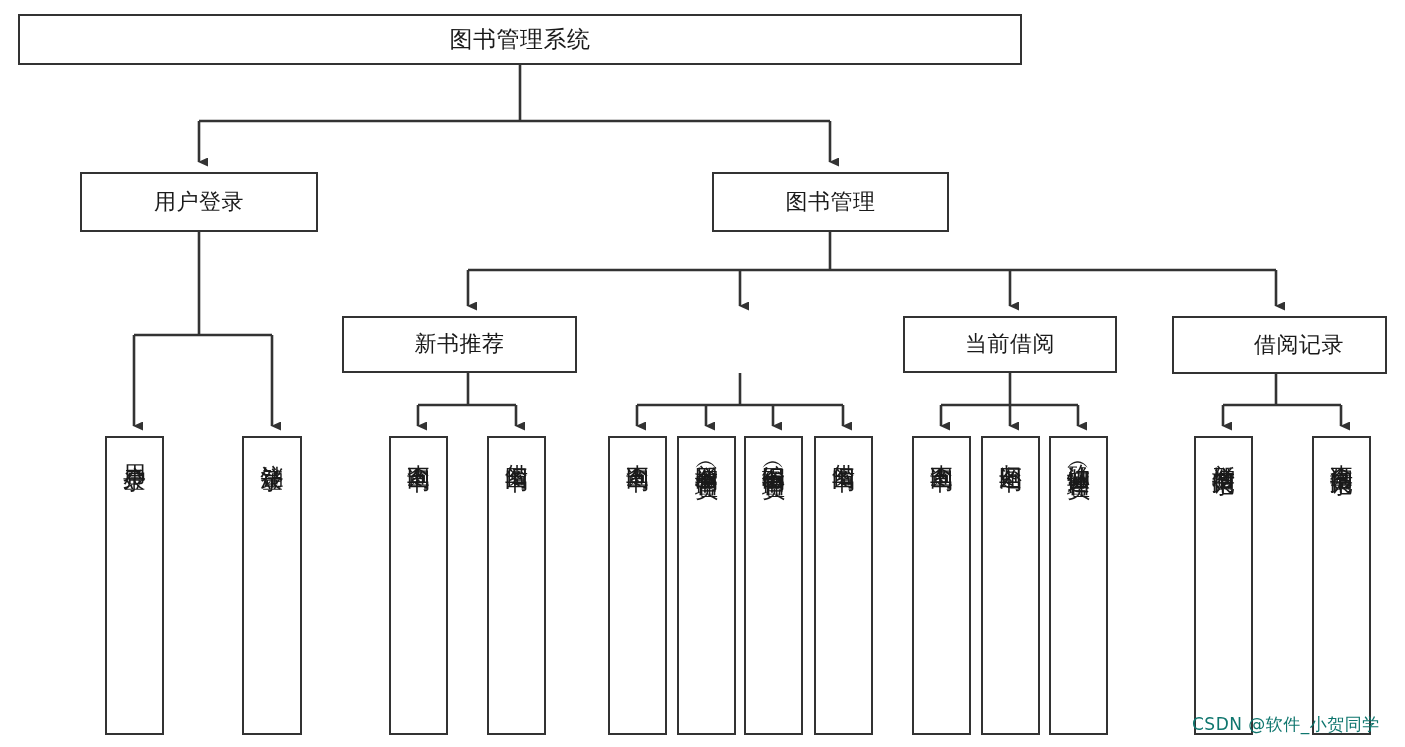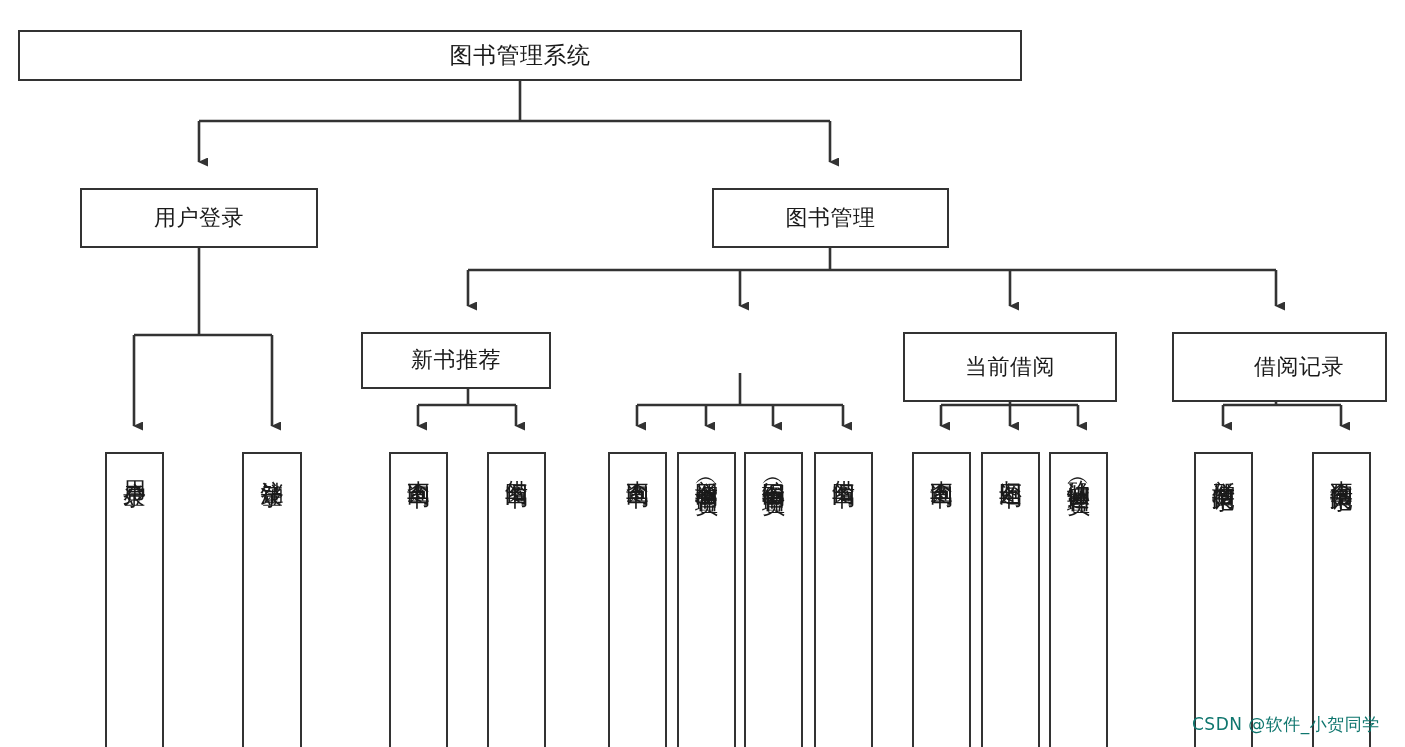--- a/index.html
+++ b/index.html
@@ -29,21 +29,20 @@
   }
   .node {
     position: absolute;
     box-sizing: border-box;
     background: #ffffff;
     border: 2.5px solid #333333;
     display: flex;
     align-items: center;
     justify-content: center;
     text-align: center;
-    margin-top: 16px;
   }
   .node .node-label {
     display: block;
     line-height: 1.12;
     letter-spacing: 0.5px;
     color: #1a1a1a;
   }
   
   .node.horiz .node-label {
     writing-mode: horizontal-tb;
@@ -136,27 +135,27 @@
     <span class="node-label">图书管理系统</span>
   </div>
 
   <div class="node horiz" style="left:80px; top:172px; width:238px; height:60px;">
     <span class="node-label">用户登录</span>
   </div>
   <div class="node horiz" style="left:712px; top:172px; width:237px; height:60px;align-items:center;">
     <span class="node-label">图书管理</span>
   </div>
 
-  <div class="node horiz" style="left:361px; top:316px; width:190px; height:57px;">
+  <div class="node horiz" style="left:342px; top:316px; width:235px; height:57px;">
     <span class="node-label">新书推荐</span>
   </div>
-  <div class="node horiz" style="left:903px; top:316px; width:214px; height:70px;">
+  <div class="node horiz" style="left:903px; top:316px; width:214px; height:57px;">
     <span class="node-label">当前借阅</span>
   </div>
-  <div class="node horiz" style="left:1172px; top:316px; width:215px; height:70px;padding-left:39px;">
+  <div class="node horiz" style="left:1172px; top:316px; width:215px; height:58px;padding-left:39px;">
     <span class="node-label">借阅记录</span>
   </div>
 
   <div class="node vert" style="left:105px; top:436px; width:59px; height:299px;">
     <span class="node-label">用户登录</span>
   </div>
   <div class="node vert" style="left:242px; top:436px; width:60px; height:299px;">
     <span class="node-label">注销登录</span>
   </div>
 

